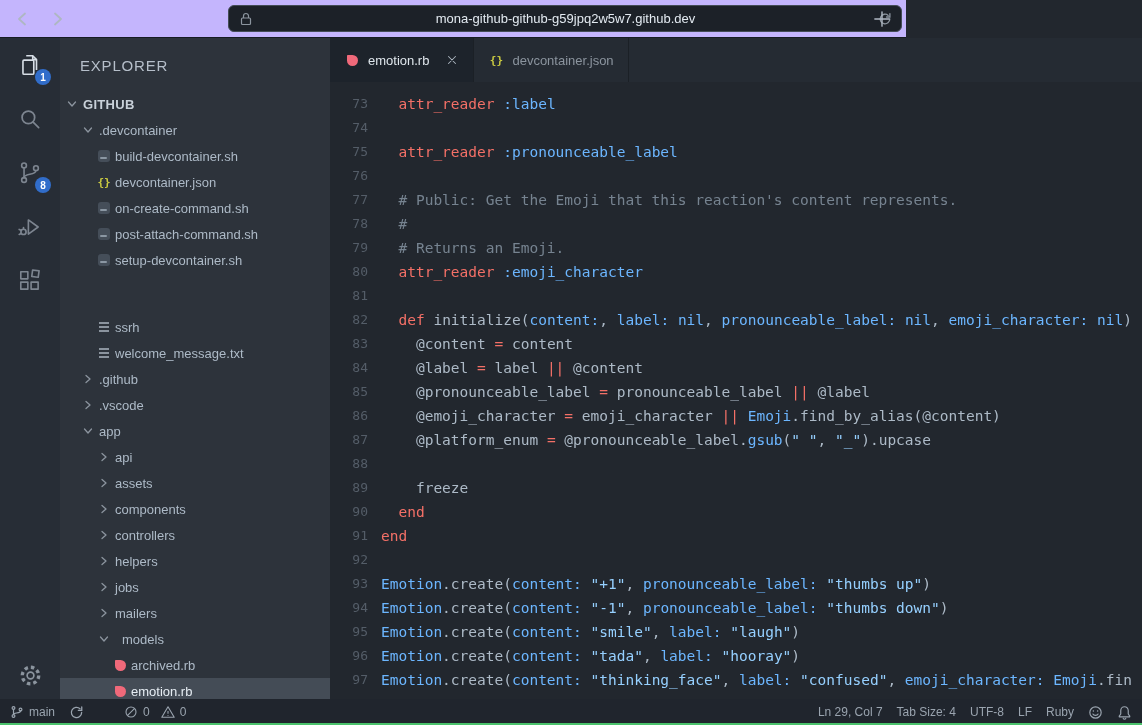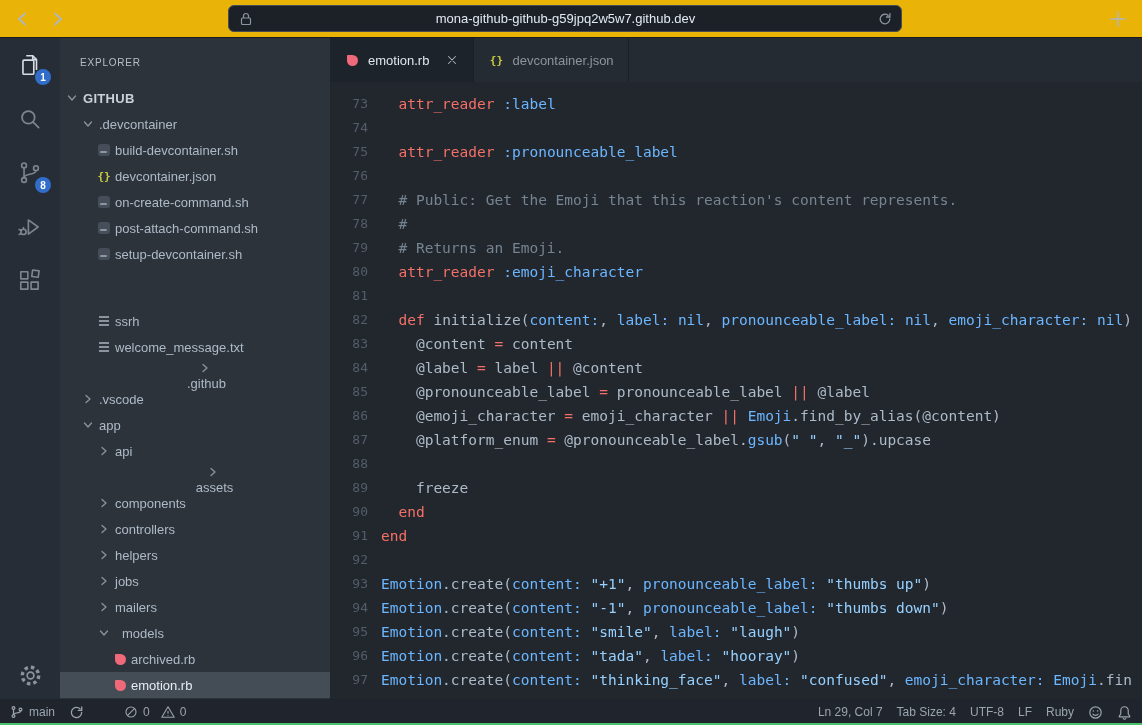--- a/index.html
+++ b/index.html
@@ -1,21 +1,21 @@
 <!DOCTYPE html>
 <html><head>
 <meta charset="utf-8">
 <style>
   html,body{margin:0;padding:0;background:#0e1218;}
   .screen{position:relative;width:1142px;height:725px;overflow:hidden;background:#22272e;
     font-family:"Liberation Sans",sans-serif;-webkit-font-smoothing:antialiased;}
   svg{display:block;}
 
   
-  .topbar{position:absolute;left:0;top:0;width:1142px;height:38px;background:#eab308;
+  .topbar{position:absolute;left:0;top:0;width:906px;height:38px;background:#c4b5fd;
     border-bottom:1px solid #171c23;box-sizing:border-box;}
   .navbtns{position:absolute;left:12px;top:8px;display:flex;gap:12px;color:#aeb7c2;}
   .navbtn{width:22px;height:22px;display:flex;align-items:center;justify-content:center;cursor:pointer;}
   .urlbar{position:absolute;left:228px;top:5px;width:674px;height:27px;background:#1c2128;
     border:1px solid #444c56;border-radius:6px;display:flex;align-items:center;box-sizing:border-box;
     color:#8b949e;}
   .urlbar .url{flex:1;text-align:center;color:#e3eaf1;font-size:13px;}
   .urlbar .lock{margin-left:9px;}
   .urlbar .refresh{margin-right:8px;cursor:pointer;}
   .plusbtn{position:absolute;right:13px;top:8px;color:#aeb7c2;cursor:pointer;}
@@ -26,21 +26,21 @@
     color:#7d8590;cursor:pointer;}
   .act-item.active{color:#d7dee6;}
   .badge{position:absolute;right:9px;bottom:7px;min-width:16px;height:16px;border-radius:9px;
     background:#316dca;color:#ffffff;font-size:10px;font-weight:bold;display:flex;align-items:center;
     justify-content:center;padding:0 2px;box-sizing:border-box;}
   .act-bottom{position:absolute;left:0;bottom:10px;width:60px;display:flex;justify-content:center;
     color:#8b949e;cursor:pointer;}
 
   
   .sidebar{position:absolute;left:60px;top:38px;width:270px;height:661px;background:#2d333b;overflow:hidden;}
-  .sidebar-title{margin:19px 4px 0 20px;font-size:10px;letter-spacing:.8px;color:#b6bfca;}
+  .sidebar-title{margin:19px 4px 0 20px;font-size:15px;letter-spacing:.8px;color:#b6bfca;}
   .tree{margin-top:17px;}
   .row{height:26px;display:flex;align-items:center;color:#adbac7;font-size:13px;cursor:pointer;
     white-space:nowrap;}
   .row.bold .rlabel{font-weight:bold;color:#c9d1d9;letter-spacing:.3px;}
   .row.selected{background:#444c56;color:#e6edf3;}
   .chev{width:16px;height:16px;display:flex;align-items:center;justify-content:center;color:#8b949e;flex:none;}
   .chev.down svg{transform:rotate(90deg);}
   .rlabel{margin-left:3px;}
   .fi{width:16px;height:16px;flex:none;display:flex;align-items:center;justify-content:center;}
   .fi-shell{position:relative;}
@@ -205,21 +205,21 @@
           <span class="rlabel">setup-devcontainer.sh</span>
         </div>
         <div class="row" style="padding-left: 36px; margin-top: 41px;">
           <span class="fi fi-text"></span>
           <span class="rlabel">ssrh</span>
         </div>
         <div class="row" style="padding-left: 36px;">
           <span class="fi fi-text"></span>
           <span class="rlabel">welcome_message.txt</span>
         </div>
-        <div class="row" style="padding-left: 20px; flex-direction: column;">
+        <div class="row" style="padding-left: 20px;">
           <span class="chev right">
             <svg width="10" height="10" viewBox="0 0 10 10" fill="none" stroke="currentColor" stroke-width="1.3" stroke-linecap="round" stroke-linejoin="round">
               <polyline points="3,1.5 7,5 3,8.5"></polyline>
             </svg>
           </span>
           <span class="rlabel">.github</span>
         </div>
         <div class="row" style="padding-left: 20px;">
           <span class="chev right">
             <svg width="10" height="10" viewBox="0 0 10 10" fill="none" stroke="currentColor" stroke-width="1.3" stroke-linecap="round" stroke-linejoin="round">
@@ -237,21 +237,21 @@
           <span class="rlabel">app</span>
         </div>
         <div class="row" style="padding-left: 36px;">
           <span class="chev right">
             <svg width="10" height="10" viewBox="0 0 10 10" fill="none" stroke="currentColor" stroke-width="1.3" stroke-linecap="round" stroke-linejoin="round">
               <polyline points="3,1.5 7,5 3,8.5"></polyline>
             </svg>
           </span>
           <span class="rlabel">api</span>
         </div>
-        <div class="row" style="padding-left: 36px; flex-direction: column;">
+        <div class="row" style="padding-left: 36px;">
           <span class="chev right">
             <svg width="10" height="10" viewBox="0 0 10 10" fill="none" stroke="currentColor" stroke-width="1.3" stroke-linecap="round" stroke-linejoin="round">
               <polyline points="3,1.5 7,5 3,8.5"></polyline>
             </svg>
           </span>
           <span class="rlabel">assets</span>
         </div>
         <div class="row" style="padding-left: 36px;">
           <span class="chev right">
             <svg width="10" height="10" viewBox="0 0 10 10" fill="none" stroke="currentColor" stroke-width="1.3" stroke-linecap="round" stroke-linejoin="round">

